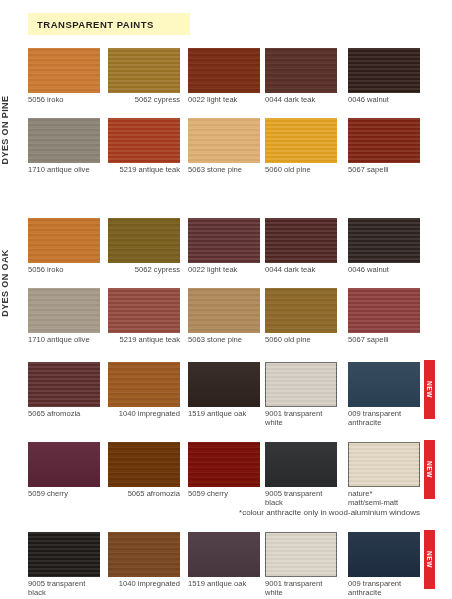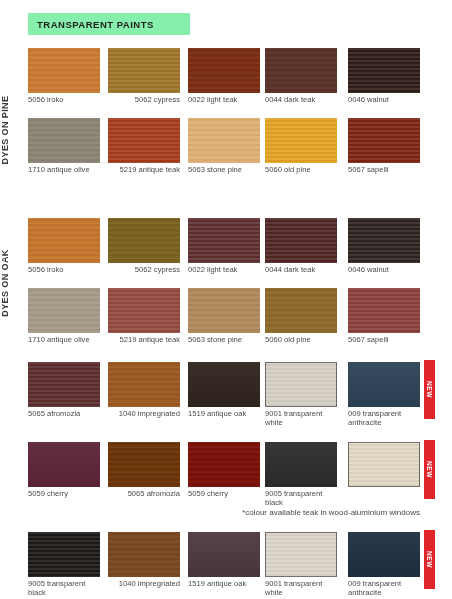--- a/index.html
+++ b/index.html
@@ -20,21 +20,21 @@
     height: 599px;
   }
 
   
   .header-banner {
     position: absolute;
     left: 28px;
     top: 13px;
     width: 162px;
     height: 22px;
-    background: #86efac;
+    background: #fef9c3;
     display: flex;
     align-items: center;
     padding-left: 9px;
     box-sizing: border-box;
   }
   .header-banner .title {
     font-size: 9.5px;
     font-weight: bold;
     letter-spacing: 0.5px;
     color: #231f20;
@@ -360,20 +360,22 @@
           <div class="swatch" style="background: rgb(43, 44, 46);">
             <div class="grain flat"></div>
           </div>
           <div class="caption">9005 transparent
 black</div>
         </div>
         <div class="cell c4">
           <div class="swatch bordered" style="background: rgb(226, 215, 194);">
             <div class="grain soft"></div>
           </div>
+          <div class="caption">nature*
+matt/semi-matt</div>
         </div>
         <div class="new-ribbon" style="left: 396px; top: -2px; background: rgb(224, 38, 43);">
           <span>NEW</span>
         </div>
       </div>
       <div class="row" style="top: 532px;">
         <div class="cell c0">
           <div class="swatch" style="background: rgb(29, 26, 24);">
             <div class="grain soft"></div>
           </div>
@@ -405,15 +407,15 @@
           </div>
           <div class="caption">009 transparent
 anthracite</div>
         </div>
         <div class="new-ribbon" style="left: 396px; top: -2px; background: rgb(224, 38, 43);">
           <span>NEW</span>
         </div>
       </div>
     </div>
 
-  <div class="footnote">*colour available teak in wood-aluminium windows</div>
+  <div class="footnote">*colour anthracite only in wood-aluminium windows</div>
 
 </div>
 
 </body></html>

